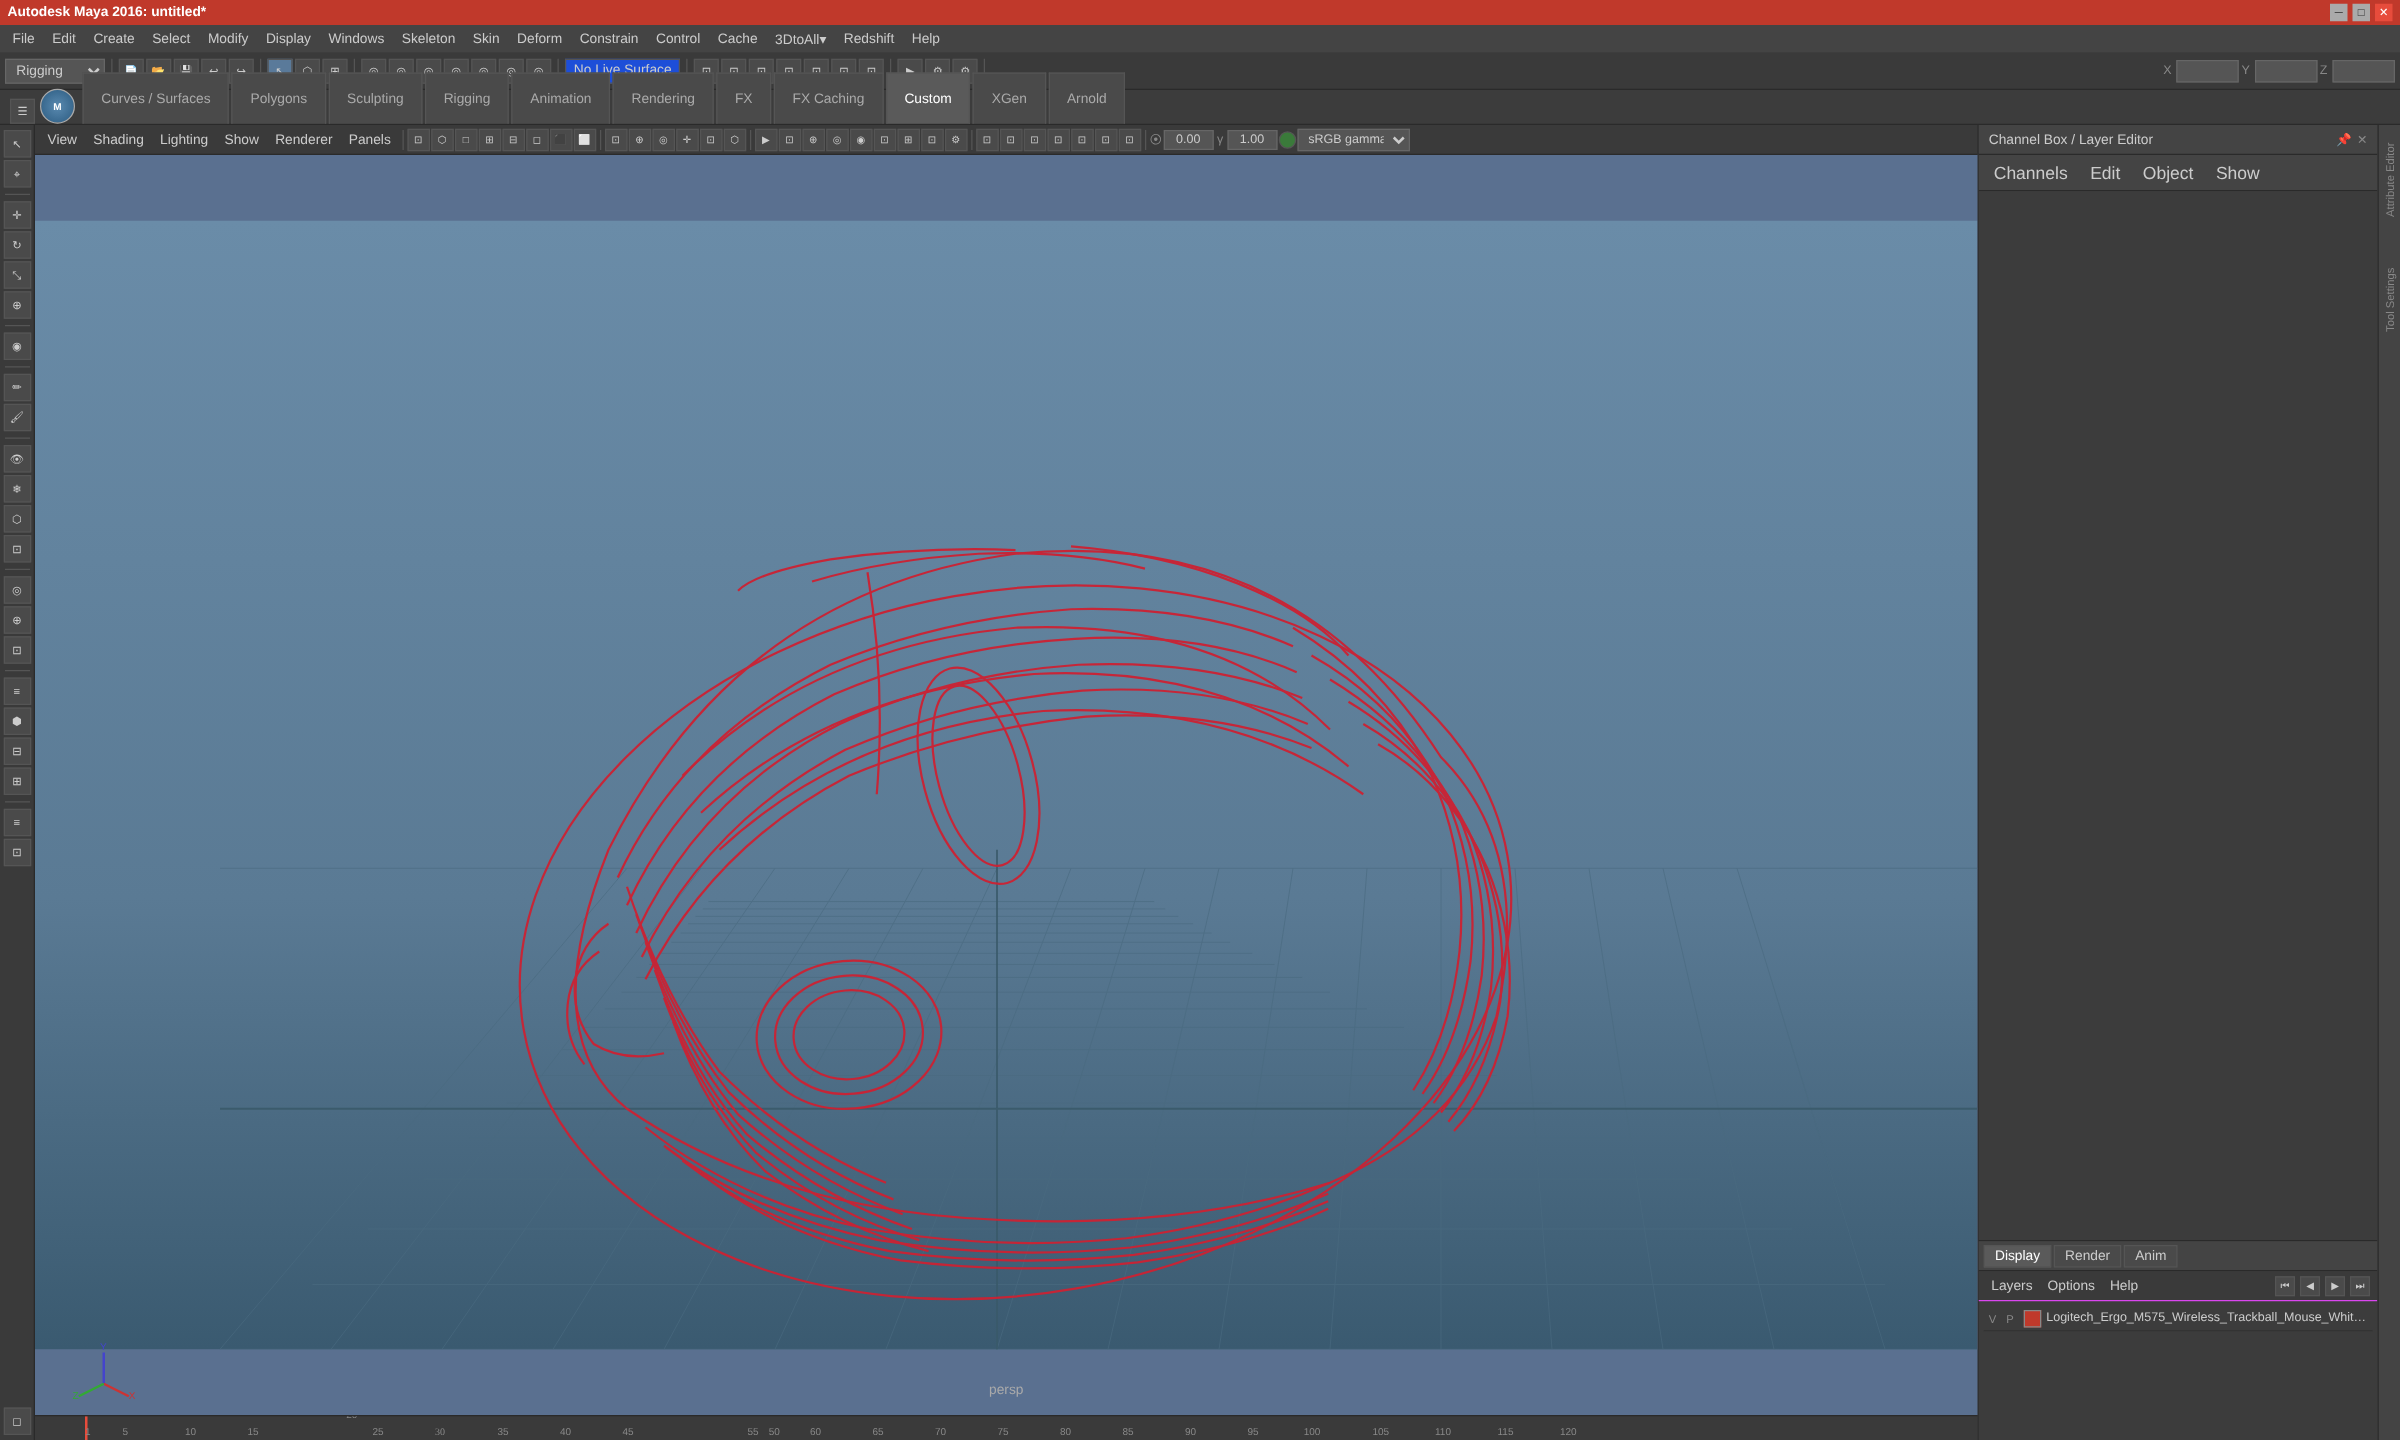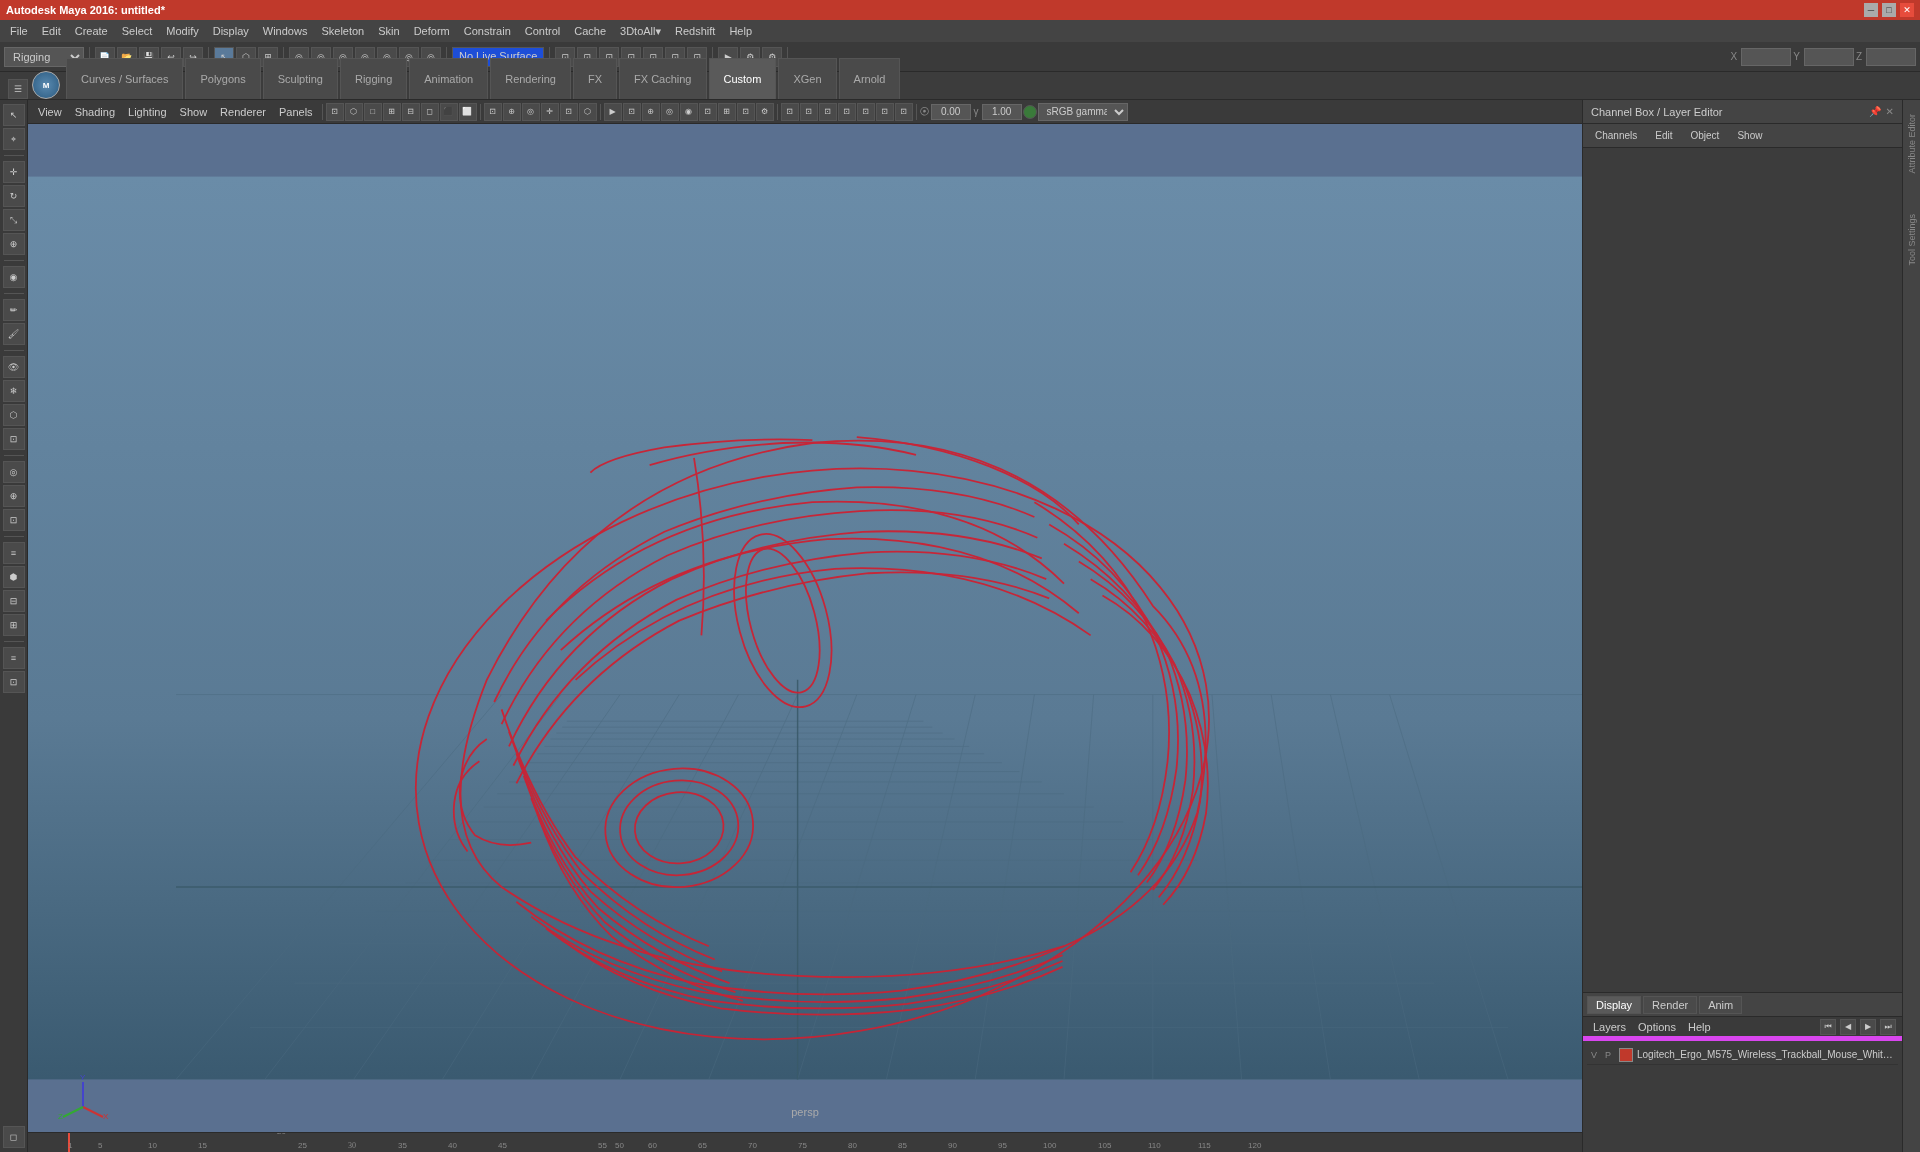--- a/index.html
+++ b/index.html
@@ -324,21 +324,21 @@
       font-size: 11px;
       color: #ccc;
     }
     .channel-box-tabs {
       display: flex;
       gap: 2px;
     }
     .cb-tab {
       padding: 2px 8px;
       color: #ccc;
-      font-size: 10px;
+      font-size: 14px;
       cursor: pointer;
     }
     #channel-box-body {
       flex: 1;
       background: #3c3c3c;
     }
 
     
     #attr-side-strip {
       width: 18px;
@@ -374,21 +374,21 @@
       border: 1px solid #555;
     }
     .le-tab.active { background: #5a5a5a; color: #fff; }
     #layer-editor-toolbar {
       height: 24px;
       background: #3a3a3a;
       display: flex;
       align-items: center;
       padding: 0 6px;
       gap: 4px;
-      border-bottom: 5px solid #d946ef;
+      border-bottom: 1px solid #d946ef;
     }
     .le-menu {
       color: #ccc;
       font-size: 11px;
       cursor: pointer;
       padding: 0 4px;
     }
     #layer-list {
       padding: 4px;
     }

